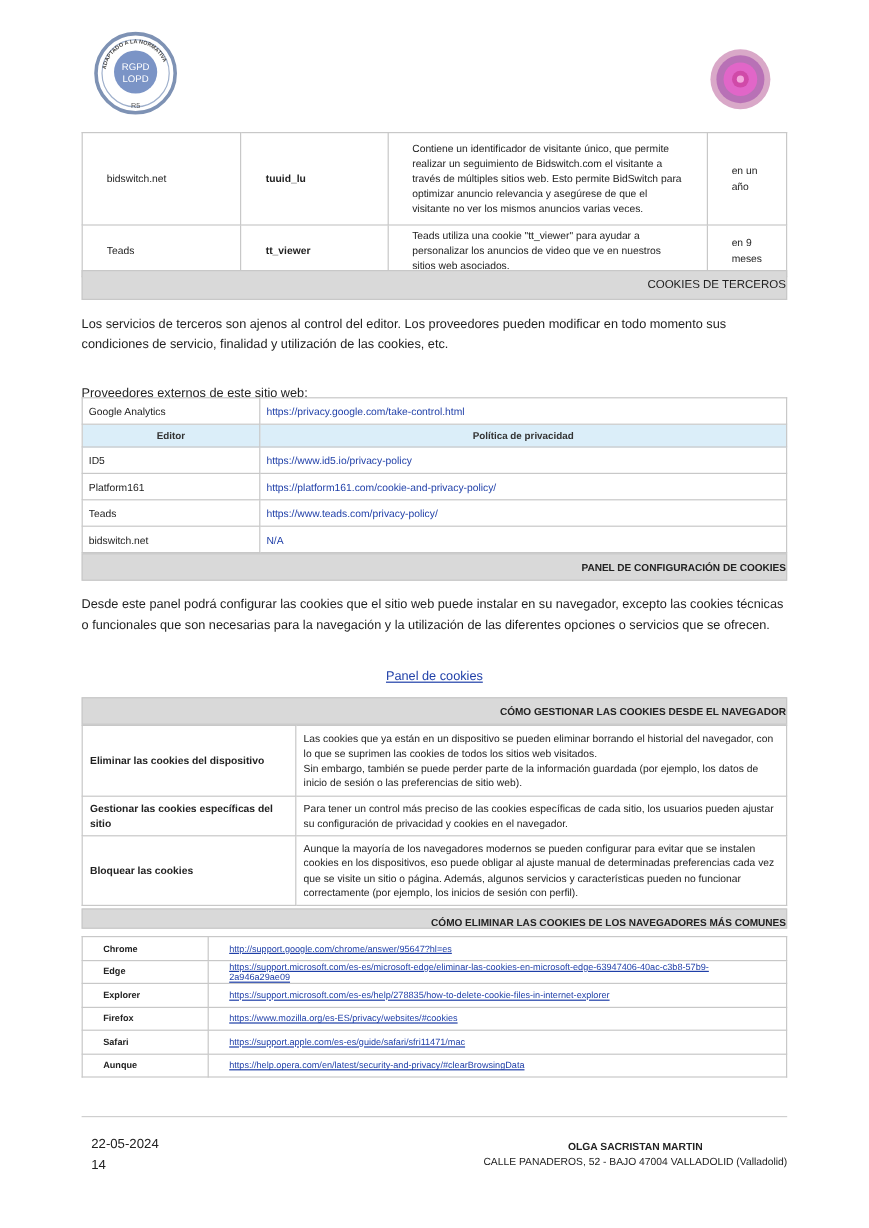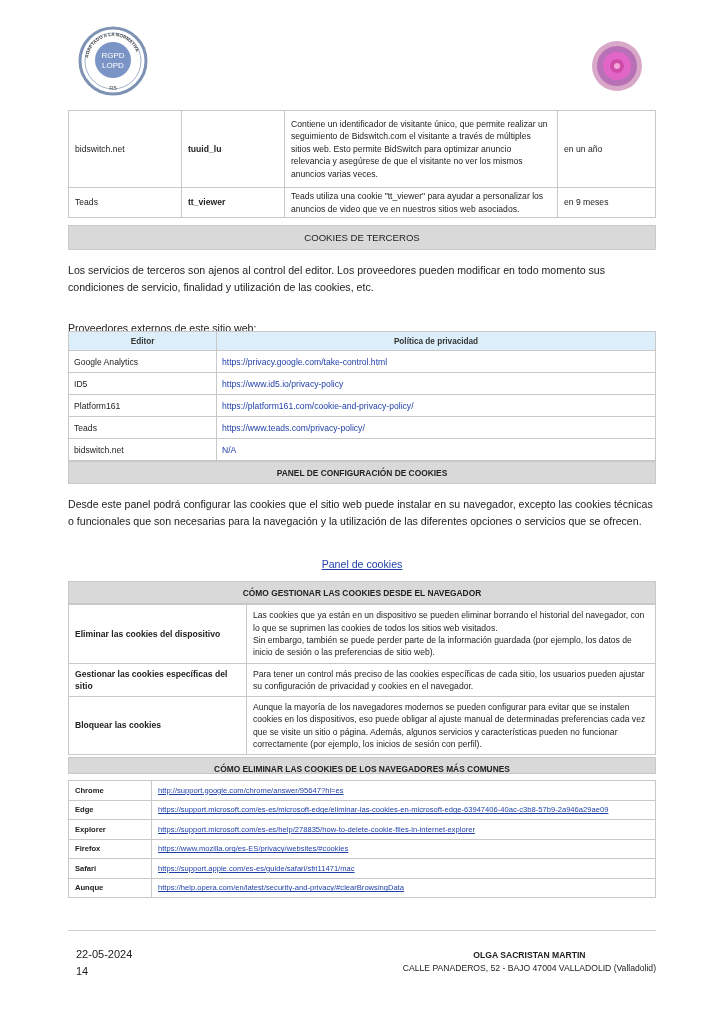--- a/index.html
+++ b/index.html
@@ -2,33 +2,33 @@
 <html><head>
 <meta charset="utf-8">
 <style>
   html, body { margin:0; padding:0; background:#ffffff; }
   body { width:724px; height:1023px; position:relative; font-family:"Liberation Sans", sans-serif; color:#222; overflow:hidden; }
   .logo-left { position:absolute; left:78px; top:26px; width:70px; height:70px; }
   .logo-right { position:absolute; left:591px; top:40px; width:52px; height:52px; }
   table { border-collapse:collapse; }
   td, th { border:1px solid #c8c8c8; }
   .t1 { position:absolute; left:68px; top:110px; width:588px; font-size:8.6px; }
-  .t1 td { padding:2px 6px; vertical-align:middle; line-height:12.6px; }
+  .t1 td { padding:2px 20px; vertical-align:middle; line-height:12.6px; }
   .bold { font-weight:bold; }
-  .section-bar { position:absolute; left:68px; width:588px; background:#d9d9d9; border:1px solid #c8c8c8; text-align:center; font-weight:bold; box-sizing:border-box; }
+  .section-bar { position:absolute; left:68px; width:588px; background:#d9d9d9; border:1px solid #c8c8c8; text-align:right; font-weight:bold; box-sizing:border-box; }
   .p { position:absolute; left:68px; width:590px; font-size:10.6px; line-height:17px; color:#222; margin:0; }
   .t2 { position:absolute; left:68px; top:331px; width:588px; font-size:8.6px; }
   .t2 th { background:#dbeef9; font-weight:bold; height:16px; font-size:8.2px; color:#333; }
   .t2 td { height:21px; padding:0 5px; }
   .link { color:#1f3fa8; text-decoration:none; }
   .ulink { color:#1f3fa8; text-decoration:underline; }
   .t3 { position:absolute; left:68px; top:604px; width:588px; font-size:8.6px; }
   .t3 td { padding:3px 6px; line-height:12.3px; vertical-align:middle; }
   .t4 { position:absolute; left:68px; top:780px; width:588px; font-size:7.6px; }
-  .t4 td { height:18.5px; padding:0 6px;margin-left:15px; }
+  .t4 td { height:18.5px; padding:0 17px;margin-left:15px; }
   .footer-line { position:absolute; left:68px; top:930px; width:588px; height:1px; background:#cfcfcf; }
   .footer-left { position:absolute; left:76px; top:946px; font-size:11px; line-height:17px; }
   .footer-right { position:absolute; right:68px; top:949px; text-align:center; font-size:8.6px; line-height:13px; }
 </style>
 </head>
 <body>
 
 <div class="logo-left">
   <svg width="70" height="70" viewBox="0 0 70 70">
     <circle cx="35" cy="35" r="33" fill="#ffffff" stroke="#7e92b4" stroke-width="3"></circle>
@@ -69,26 +69,26 @@
 </tbody>
   </table>
 
 <div class="section-bar" style="top:225px; height:25px; line-height:24px; font-size:9.6px; font-weight:normal; color:#222;">COOKIES DE TERCEROS</div>
 <p class="p" style="top:262px;">Los servicios de terceros son ajenos al control del editor. Los proveedores pueden modificar en todo momento sus condiciones de servicio, finalidad y utilización de las cookies, etc.</p>
 <p class="p" style="top:320px; font-weight:normal;">Proveedores externos de este sitio web:</p>
 
 <table class="t2">
   <tbody>
       <tr>
+    <td>Google Analytics</td>
+    <td><a class="link">https://privacy.google.com/take-control.html</a></td>
+  </tr>
+  <tr>
     <th style="width:145px;">Editor</th>
     <th>Política de privacidad</th>
-  </tr>
-  <tr>
-    <td>Google Analytics</td>
-    <td><a class="link">https://privacy.google.com/take-control.html</a></td>
   </tr>
   <tr>
     <td>ID5</td>
     <td><a class="link">https://www.id5.io/privacy-policy</a></td>
   </tr>
   <tr>
     <td>Platform161</td>
     <td><a class="link">https://platform161.com/cookie-and-privacy-policy/</a></td>
   </tr>
   <tr>

